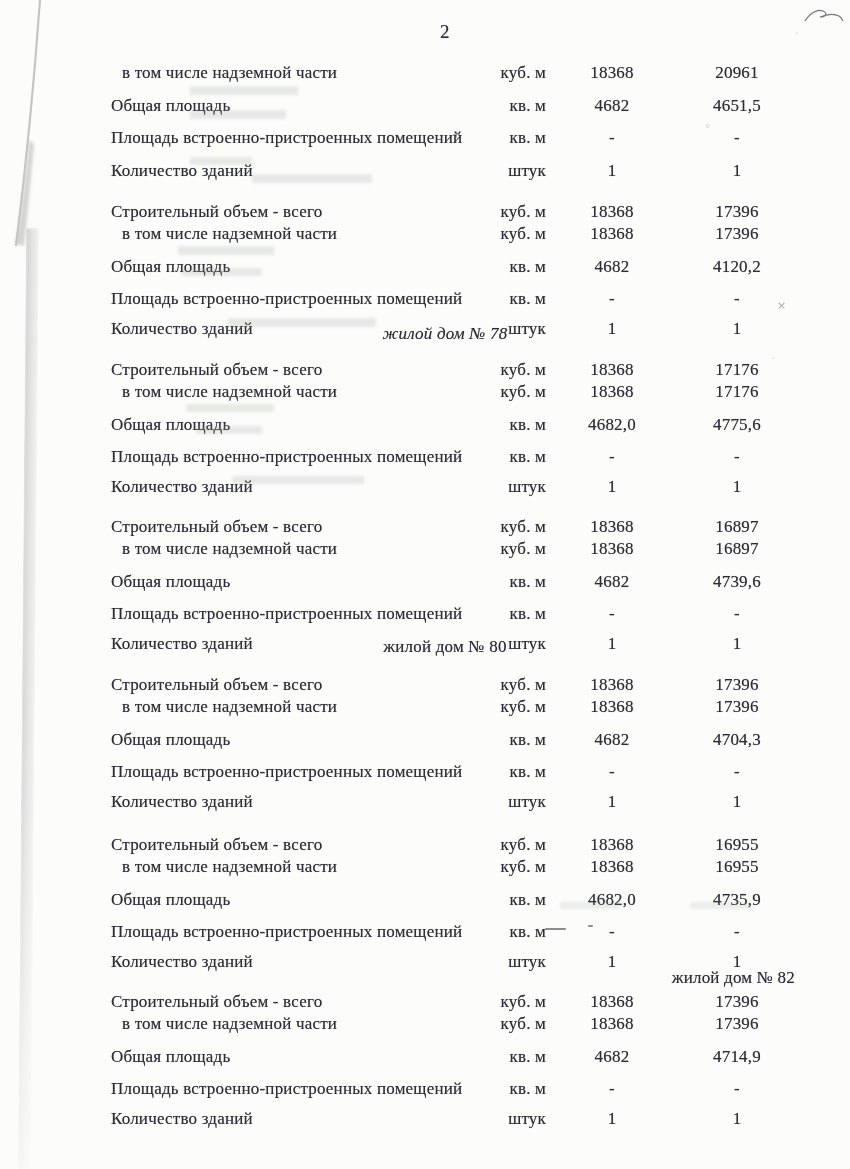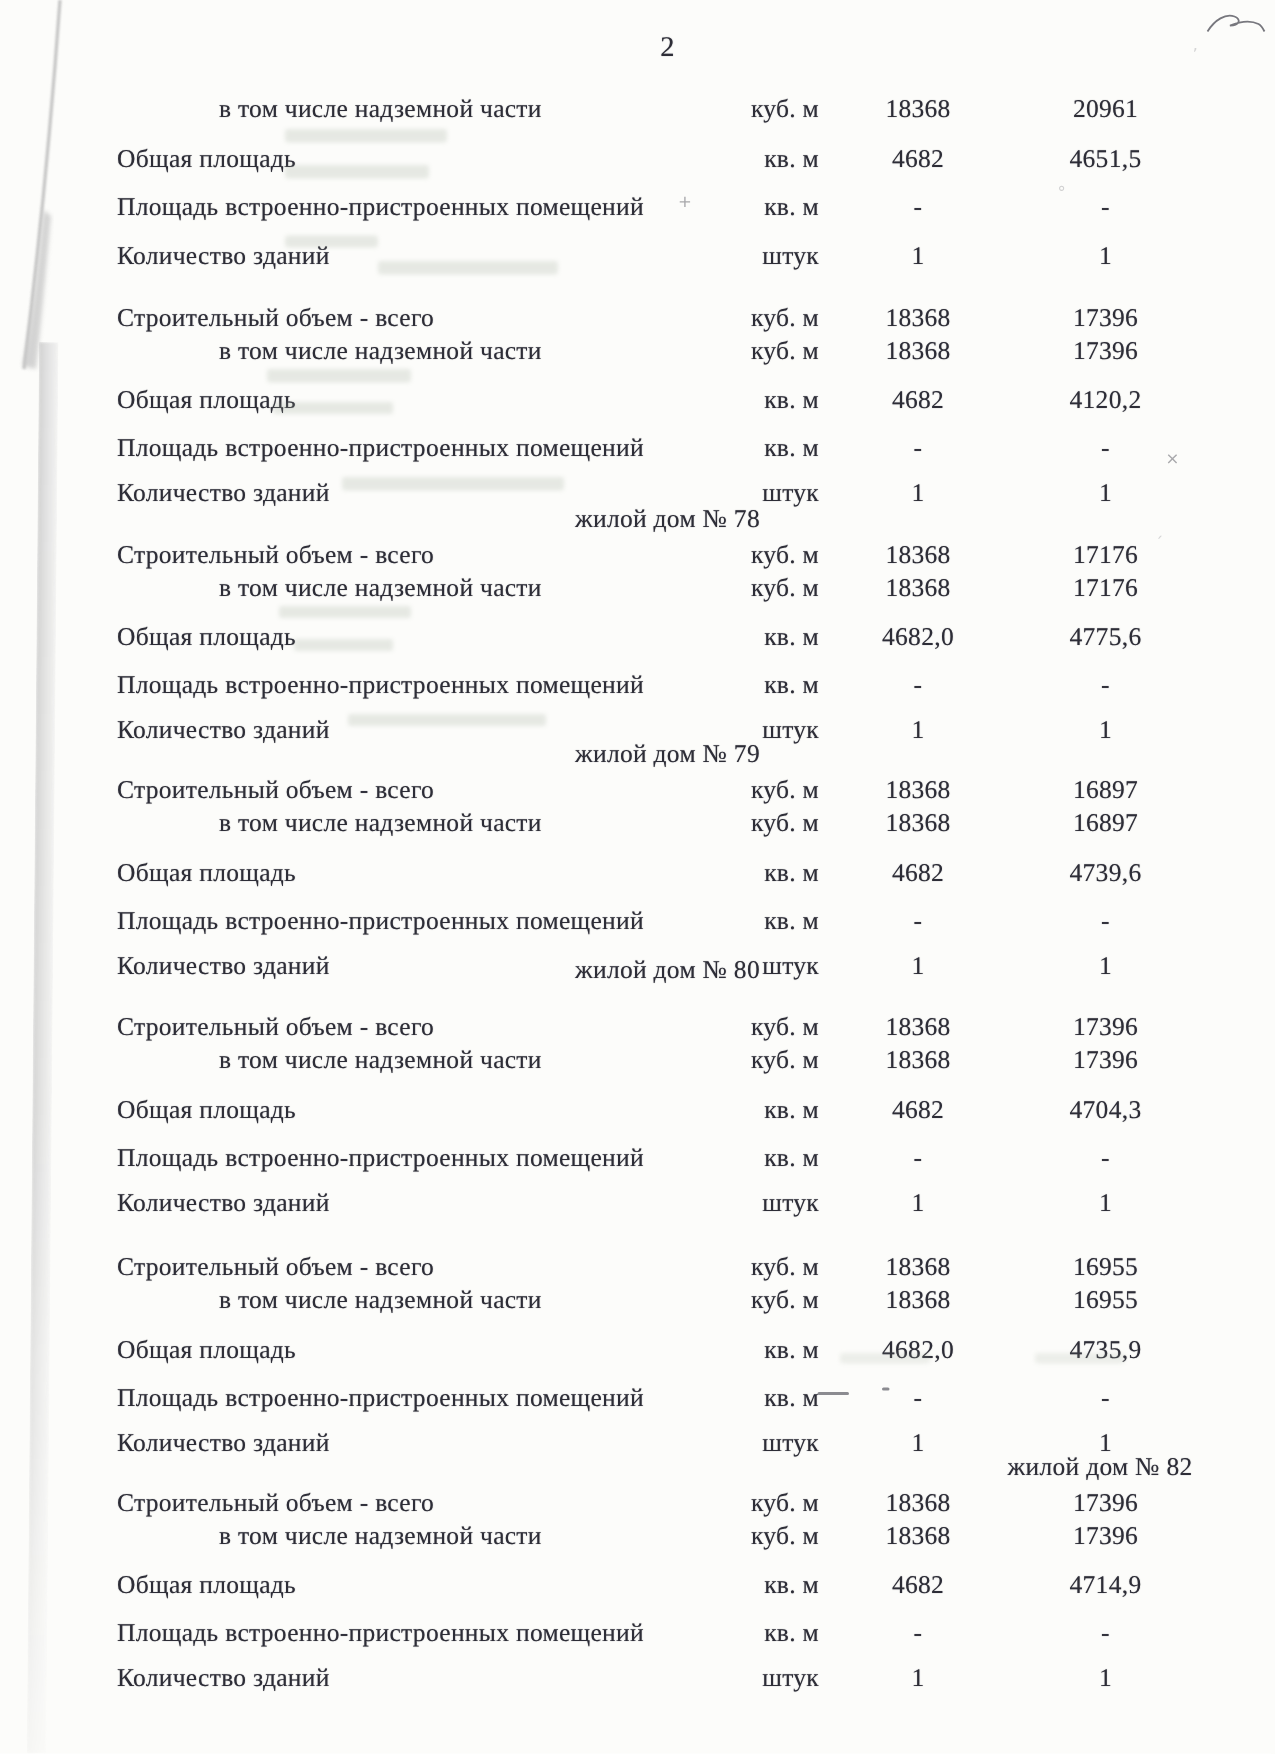--- a/index.html
+++ b/index.html
@@ -16,22 +16,22 @@
     text-shadow:0 0 .7px rgba(45,45,55,.6);
   }
   
   #doc-table{position:absolute;inset:0;}
   .trow{position:absolute;left:0;width:850px;height:21px;}
   .cell{
     position:absolute;top:0;white-space:nowrap;
     font-size:17px;letter-spacing:.2px;line-height:21px;
     text-shadow:0 0 .7px rgba(45,45,55,.55);
   }
-  .lbl{left:78px;}
-  .lbl.indent{left:122px;margin-left:24px;}
+  .lbl{left:111px;}
+  .lbl.indent{left:122px;}
   .unit{left:468px;width:78px;text-align:right;}
   .val{width:100px;text-align:center;}
   .v1{left:562px;}
   .v2{left:687px;}
   .section-header{
     position:absolute;left:95px;width:700px;text-align:center;
     font-size:17px;letter-spacing:.2px;line-height:21px;
     text-shadow:0 0 .7px rgba(45,45,55,.55);
   }
   
@@ -132,21 +132,21 @@
         <div class="cell unit">кв. м</div>
         <div class="cell val v1">-</div>
         <div class="cell val v2">-</div>
       </div>
       <div class="trow" style="top: 318px;">
         <div class="cell lbl">Количество зданий</div>
         <div class="cell unit">штук</div>
         <div class="cell val v1">1</div>
         <div class="cell val v2">1</div>
       </div>
-      <div class="section-header" style="top: 335px;">жилой дом № 78</div>
+      <div class="section-header" style="top: 323px; font-style: italic;">жилой дом № 78</div>
       <div class="trow" style="top: 359px;">
         <div class="cell lbl">Строительный объем - всего</div>
         <div class="cell unit">куб. м</div>
         <div class="cell val v1">18368</div>
         <div class="cell val v2">17176</div>
       </div>
       <div class="trow" style="top: 381px;">
         <div class="cell lbl indent">в том числе надземной части</div>
         <div class="cell unit">куб. м</div>
         <div class="cell val v1">18368</div>
@@ -163,21 +163,20 @@
         <div class="cell unit">кв. м</div>
         <div class="cell val v1">-</div>
         <div class="cell val v2">-</div>
       </div>
       <div class="trow" style="top: 476px;">
         <div class="cell lbl">Количество зданий</div>
         <div class="cell unit">штук</div>
         <div class="cell val v1">1</div>
         <div class="cell val v2">1</div>
       </div>
-      <div class="section-header" style="top: 492px;">жилой дом № 79</div>
       <div class="trow" style="top: 516px;">
         <div class="cell lbl">Строительный объем - всего</div>
         <div class="cell unit">куб. м</div>
         <div class="cell val v1">18368</div>
         <div class="cell val v2">16897</div>
       </div>
       <div class="trow" style="top: 538px;">
         <div class="cell lbl indent">в том числе надземной части</div>
         <div class="cell unit">куб. м</div>
         <div class="cell val v1">18368</div>

